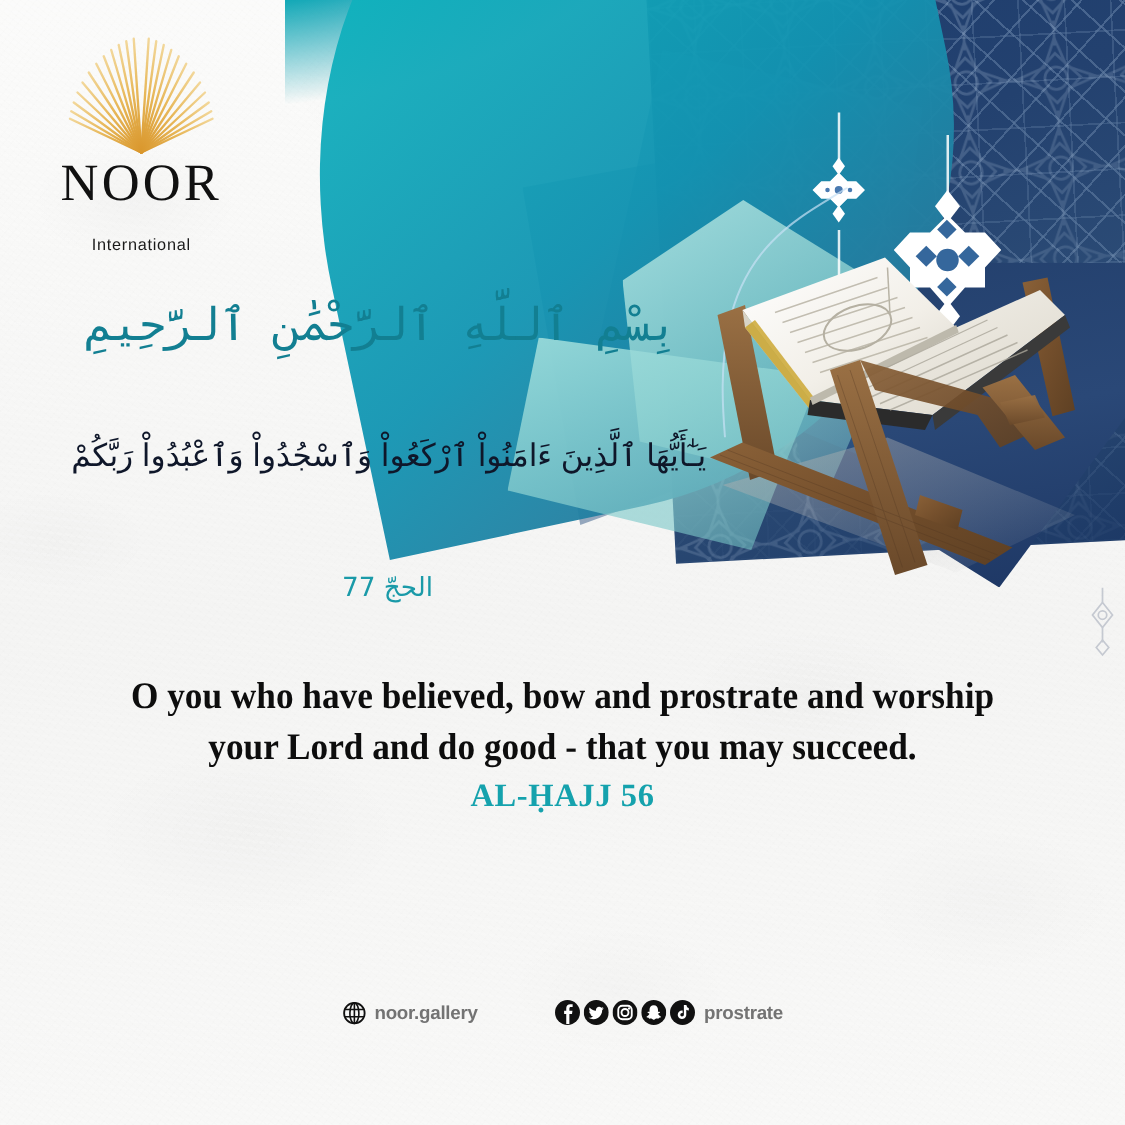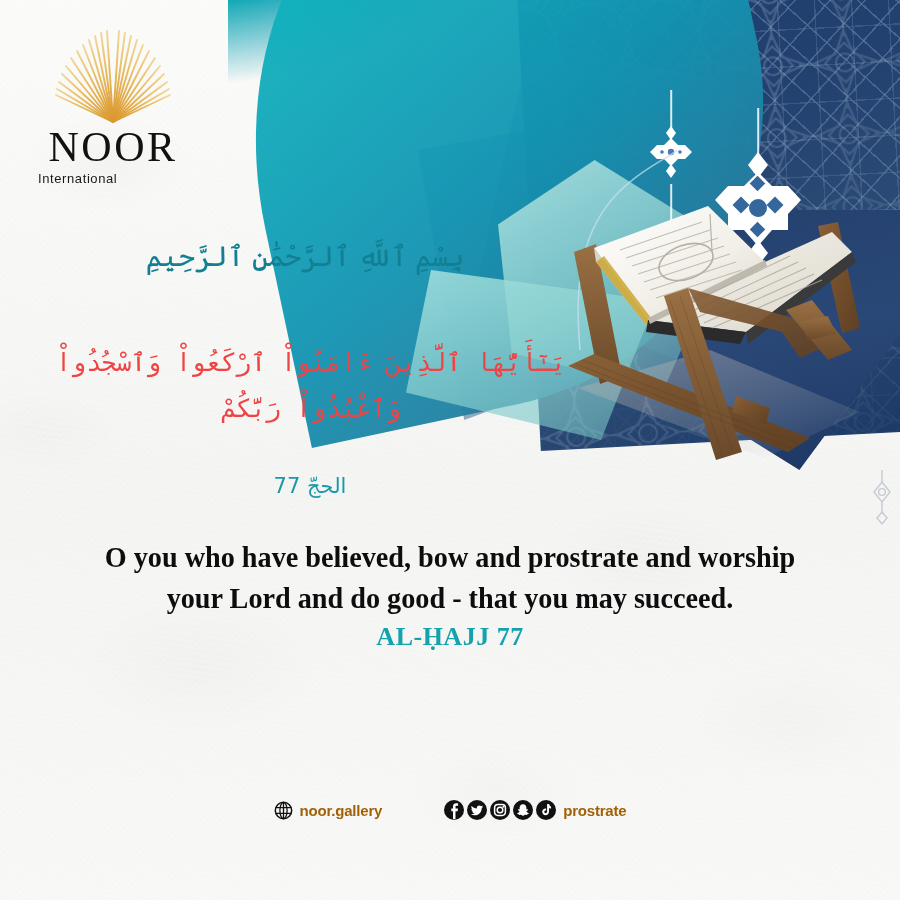--- a/index.html
+++ b/index.html
@@ -172,59 +172,59 @@
     color: #111111;
     text-align: center;
     line-height: 1;
     margin-top: 2px;
   }
   .logo-sub {
     font-family: "Liberation Sans", sans-serif;
     font-size: 13px;
     letter-spacing: .6px;
     color: #1a1a1a;
-    margin-top: 3px;
+    text-align: center;
+    margin-top: 20px;
     font-weight: 400;
   }
 
   
   .basmala {
     position: absolute;
     top: 236px; left: 0;
     width: 610px;
     text-align: center;
     color: #127f92;
-    font-family: Liberation Sans, sans-serif;
-    font-size: 28px;
+    font-family: Liberation Mono, monospace;
+    font-size: 36px;
     line-height: 1.5;
     direction: rtl;
   }
 
   .ayah {
     position: absolute;
     top: 342px; left: 26px;
     width: 570px;
     text-align: center;
-    color: #ef4444;
-    font-family: Liberation Mono, monospace;
+    color: #0f172a;
+    font-family: Liberation Sans, sans-serif;
     font-size: 25px;
     line-height: 1.85;
     direction: rtl;
   }
 
   .surah-ar {
     position: absolute;
     top: 458px; left: 0;
     width: 620px;
     text-align: center;
     color: #1a9aa8;
     font-family: "DejaVu Sans", sans-serif;
     font-size: 21px;
     direction: rtl;
-    margin-top: 16px;
   }
 
   .translation {
     position: absolute;
     top: 536px; left: 30px;
     width: 840px;
     text-align: center;
     color: #0d0d0d;
     font-family: "Liberation Serif", serif;
     font-weight: bold;
@@ -255,21 +255,21 @@
     justify-content: center;
     gap: 14px;
     color: #0d0d0d;
   }
   .f-group { display: flex; align-items: center; gap: 7px; }
   .f-label {
     font-family: "Liberation Sans", sans-serif;
     font-size: 15px;
     font-weight: bold;
     letter-spacing: -.2px;
-    color: #a16207;
+    color: #737373;
   }
   .f-icons { display: flex; align-items: center; gap: 3px; }
   .f-gap { width: 10px; }
 
   .edge-orn {
     position: absolute;
     right: 2px; top: 470px;
     opacity: .32;
   }
 </style>
@@ -500,21 +500,21 @@
     <div>يَـٰٓأَيُّهَا ٱلَّذِينَ ءَامَنُواْ ٱرْكَعُواْ وَٱسْجُدُواْ وَٱعْبُدُواْ رَبَّكُمْ</div>
   </div>
 
   <div class="surah-ar">الحجّ 77</div>
 
   <div class="translation">
     <div>O you who have believed, bow and prostrate and worship</div>
     <div>your Lord and do good - that you may succeed.</div>
   </div>
 
-  <div class="surah-en">AL-ḤAJJ 77</div>
+  <div class="surah-en">AL-ḤAJJ 56</div>
 
   <div class="footer">
 
     <div class="f-group">
       <svg width="19" height="19" viewBox="0 0 19 19">
         <circle cx="9.5" cy="9.5" r="8.2" fill="none" stroke="#111" stroke-width="1.5"></circle>
         <ellipse cx="9.5" cy="9.5" rx="3.6" ry="8.2" fill="none" stroke="#111" stroke-width="1.3"></ellipse>
         <path d="M1.7,6.6 H17.3 M1.7,12.4 H17.3 M9.5,1.3 V17.7" stroke="#111" stroke-width="1.3" fill="none"></path>
       </svg>
       <span class="f-label">noor.gallery</span>

